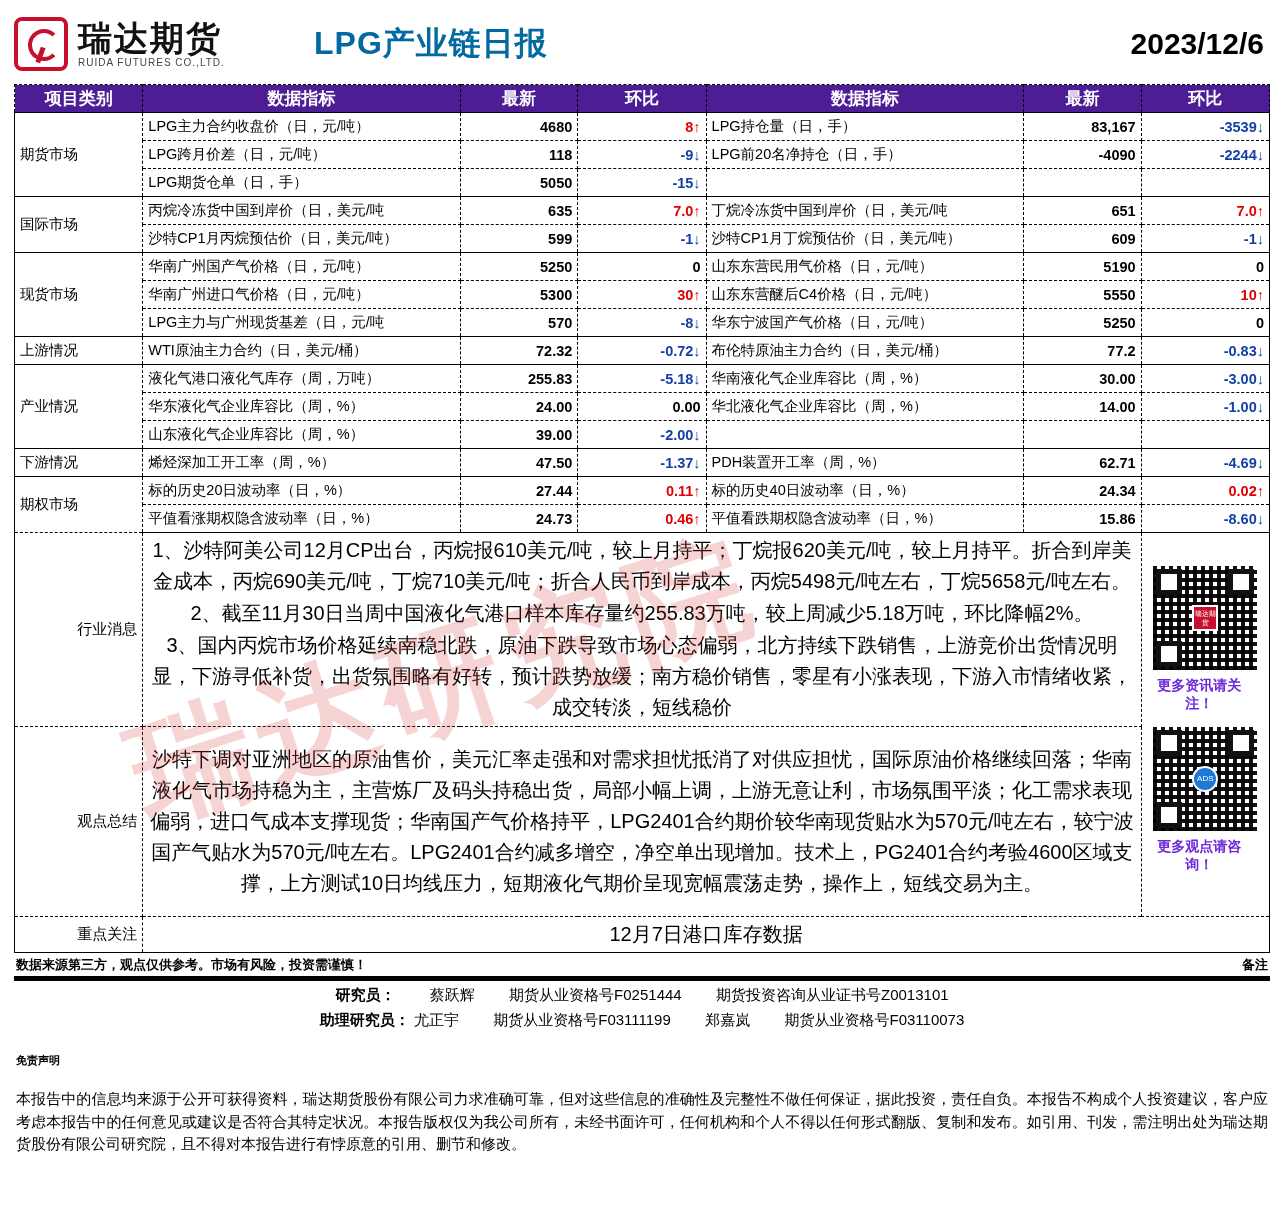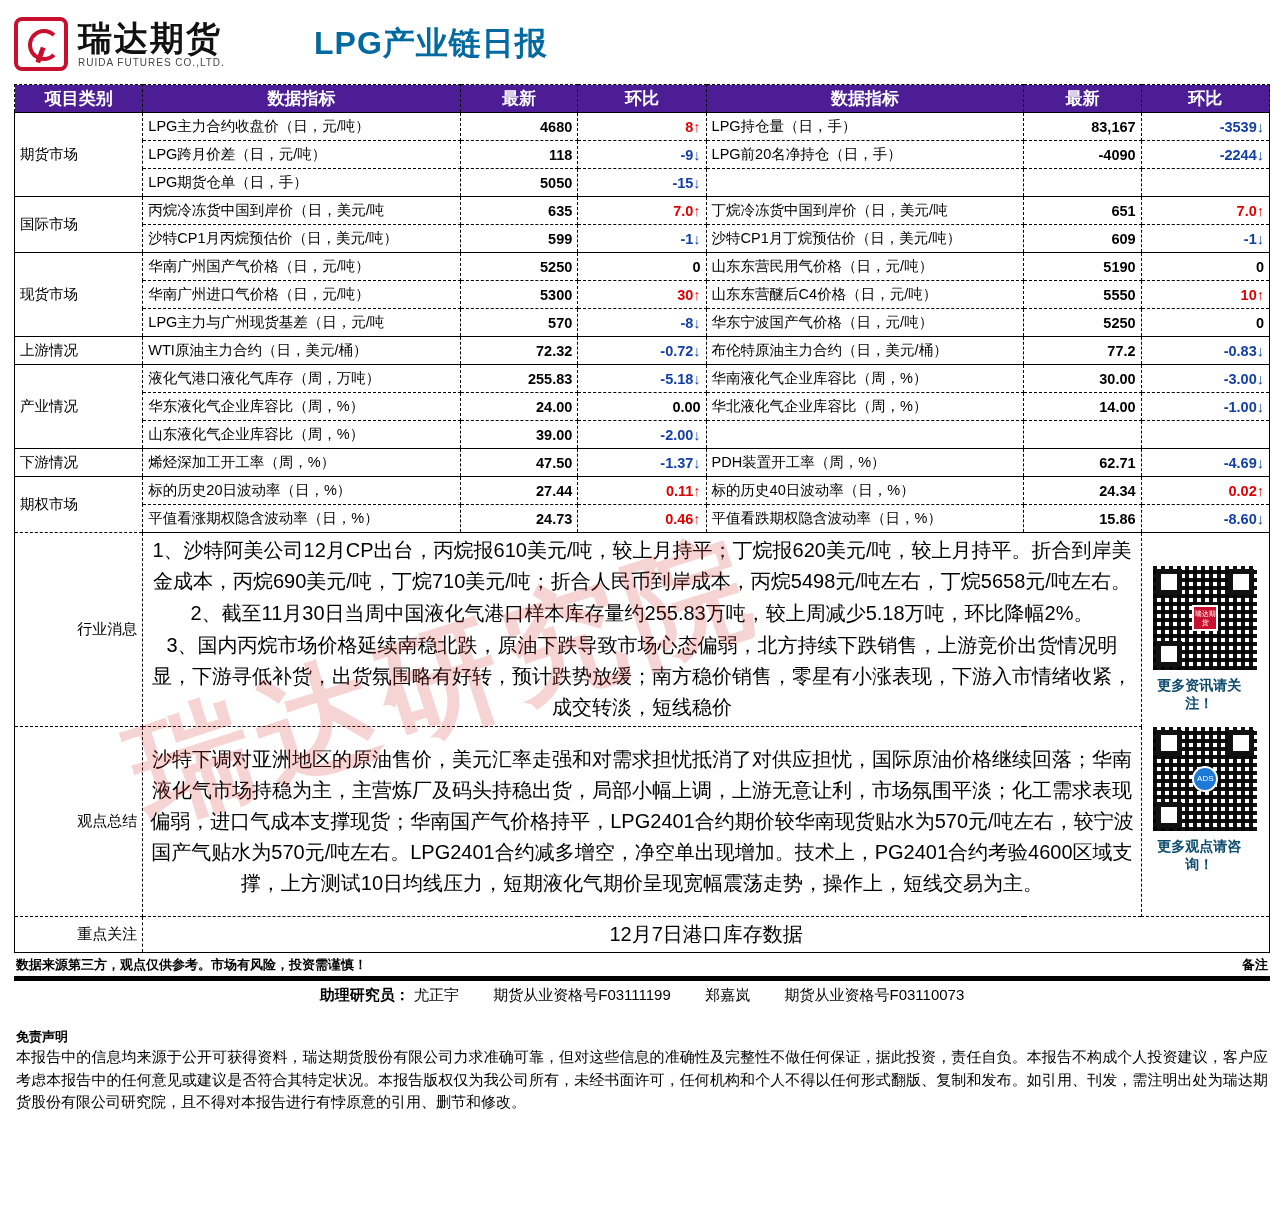--- a/index.html
+++ b/index.html
@@ -159,42 +159,42 @@
     background: #c8102e; color: #fff;
     font-size: 7px; line-height: 9px;
     display: flex; align-items: center; justify-content: center;
     border: 2px solid #fff;
   }
   .qr .center-badge.blue { background: #1e78d7; border-radius: 50%; font-size: 8px; }
   .qr-caption {
     font-size: 14px;
     font-weight: bold;
     margin: 5px 12px 12px 0;
-    color: #0c4a6e;
+    color: #6d28d9;
   }
   
   .footnote-row {
     display: flex;
     justify-content: space-between;
     font-size: 13px;
     font-weight: bold;
     padding: 3px 2px 2px 2px;
     border-bottom: 5px solid #000000;
   }
   .researchers {
     text-align: center;
     font-size: 15px;
     padding: 5px 0 1px 0;
   }
   .researchers .lbl { font-weight: bold; }
   .researchers .gap { display: inline-block; width: 26px; }
   .disclaimer-title {
-    font-size: 13px;
-    font-weight: bold;
-    margin: 22px 0 0 2px;
+    font-size: 11px;
+    font-weight: bold;
+    margin: 22px 0 20px 2px;
   }
   .disclaimer-body {
     font-size: 15px;
     line-height: 1.5;
     text-align: justify;
     margin: 0 2px;
   }
   
   .watermark {
     position: absolute;
@@ -219,20 +219,21 @@
 
   <div class="header">
     <div class="logo-wrap">
       <div class="logo-mark"></div>
       <div>
         <div class="logo-text-cn">瑞达期货</div>
         <div class="logo-text-en">RUIDA FUTURES CO.,LTD.</div>
       </div>
     </div>
     <div class="doc-title">LPG产业链日报</div>
+    <div class="doc-date">2023/12/6</div>
   </div>
 
   <table class="main">
     <colgroup>
       <col style="width:118px">
       <col style="width:292px">
       <col style="width:108px">
       <col style="width:118px">
       <col style="width:292px">
       <col style="width:108px">
@@ -421,20 +422,29 @@
       </tr>
     </tbody>
   </table>
 
   <div class="footnote-row">
     <span>数据来源第三方，观点仅供参考。市场有风险，投资需谨慎！</span>
     <span>备注</span>
   </div>
 
   <div class="researchers">
+    <span class="lbl">研究员：</span>
+    <span class="gap"></span>
+    <span>蔡跃辉</span>
+    <span class="gap"></span>
+    <span>期货从业资格号F0251444</span>
+    <span class="gap"></span>
+    <span>期货投资咨询从业证书号Z0013101</span>
+  </div>
+  <div class="researchers">
     <span class="lbl">助理研究员：</span>
     <span>尤正宇</span>
     <span class="gap"></span>
     <span>期货从业资格号F03111199</span>
     <span class="gap"></span>
     <span>郑嘉岚</span>
     <span class="gap"></span>
     <span>期货从业资格号F03110073</span>
   </div>
 

